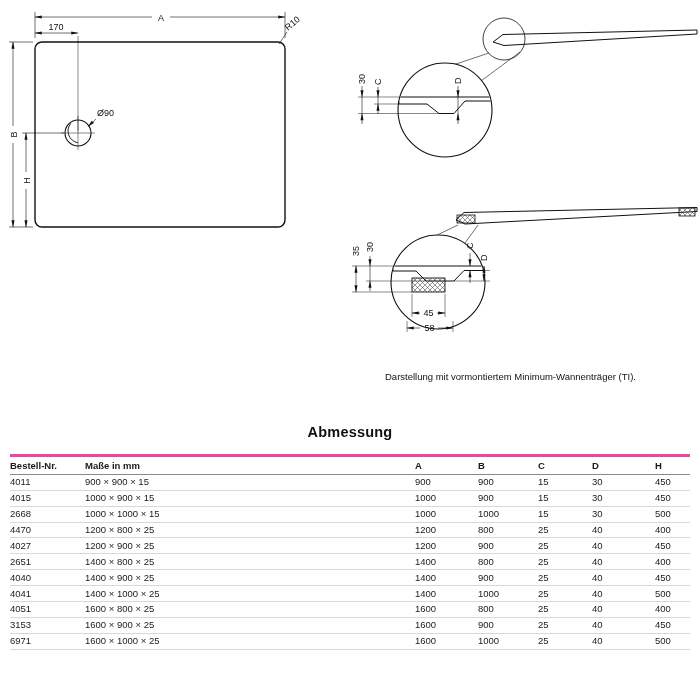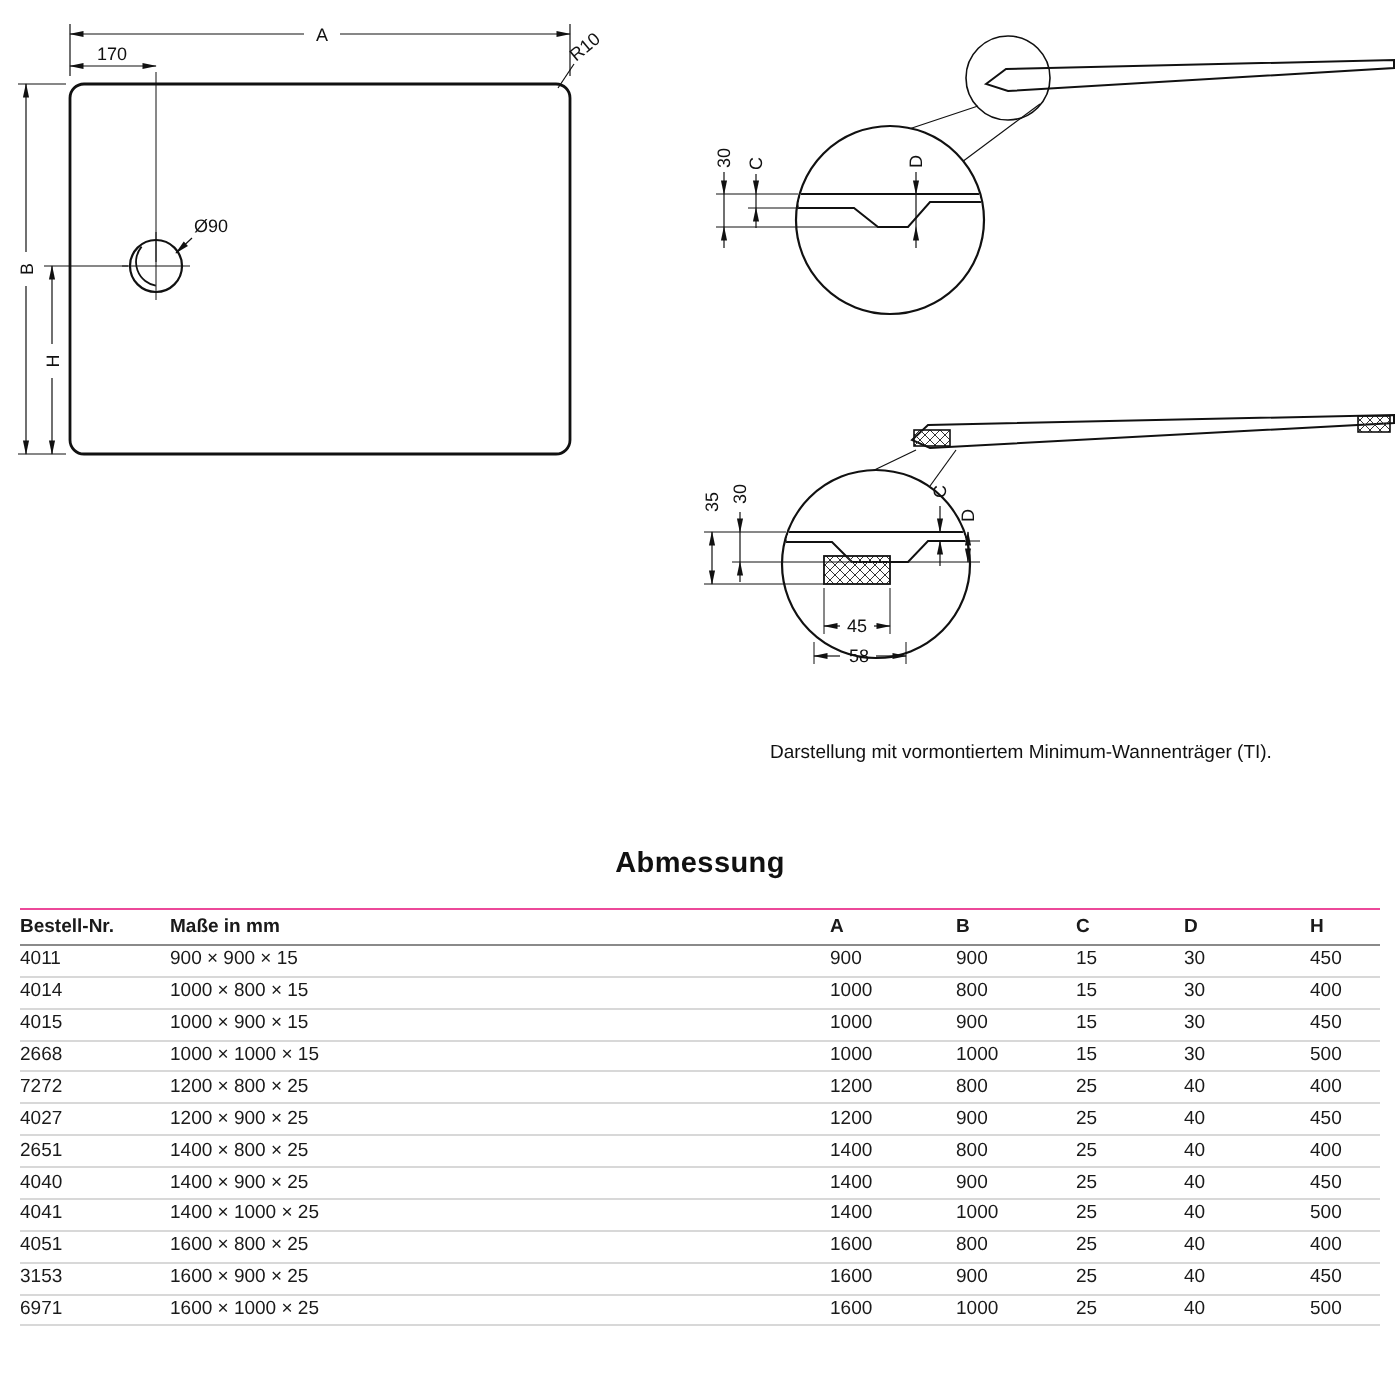--- a/index.html
+++ b/index.html
@@ -12,21 +12,21 @@
   svg text { font-family:"Liberation Sans", sans-serif; font-size:9px; fill:#111; }
   .caption { font-size:9.5px; color:#111; }
   h2.title { font-size:14.5px; font-weight:700; color:#111; letter-spacing:0.2px;text-align:center; }
   table.dims { border-collapse:collapse; table-layout:fixed; width:680px; font-size:9.5px; color:#1a1a1a; }
   table.dims th, table.dims td {
     text-align:left; font-weight:400; padding:1.5px 4px 1.5px 0;
     line-height:1.25; white-space:nowrap; overflow:hidden;
   }
   table.dims thead th {
     font-weight:700; padding:2.5px 4px 2.5px 0;
-    border-top:1px solid #ec4899; border-bottom:1px solid #8a8a8a;
+    border-top:3px solid #ec4899; border-bottom:1px solid #8a8a8a;
   }
   table.dims tbody td { border-bottom:1px solid #d8d8d8; }
 </style>
 </head>
 <body>
 
 <div id="app">
 
   <svg class="abs" style="left:0;top:0" width="340" height="250" viewBox="0 0 340 250">
     <defs>
@@ -217,48 +217,39 @@
         <tr>
             <td>4011</td>
             <td>900 × 900 × 15</td>
             <td>900</td>
             <td>900</td>
             <td>15</td>
             <td>30</td>
             <td>450</td>
           </tr>
           <tr>
-            <td>4014</td>
-            <td>1000 × 800 × 15</td>
-            <td>1000</td>
-            <td>800</td>
-            <td>15</td>
-            <td>30</td>
-            <td>400</td>
-          </tr>
-          <tr>
             <td>4015</td>
             <td>1000 × 900 × 15</td>
             <td>1000</td>
             <td>900</td>
             <td>15</td>
             <td>30</td>
             <td>450</td>
           </tr>
           <tr>
             <td>2668</td>
             <td>1000 × 1000 × 15</td>
             <td>1000</td>
             <td>1000</td>
             <td>15</td>
             <td>30</td>
             <td>500</td>
           </tr>
           <tr>
-            <td>7272</td>
+            <td>4470</td>
             <td>1200 × 800 × 25</td>
             <td>1200</td>
             <td>800</td>
             <td>25</td>
             <td>40</td>
             <td>400</td>
           </tr>
           <tr>
             <td>4027</td>
             <td>1200 × 900 × 25</td>

